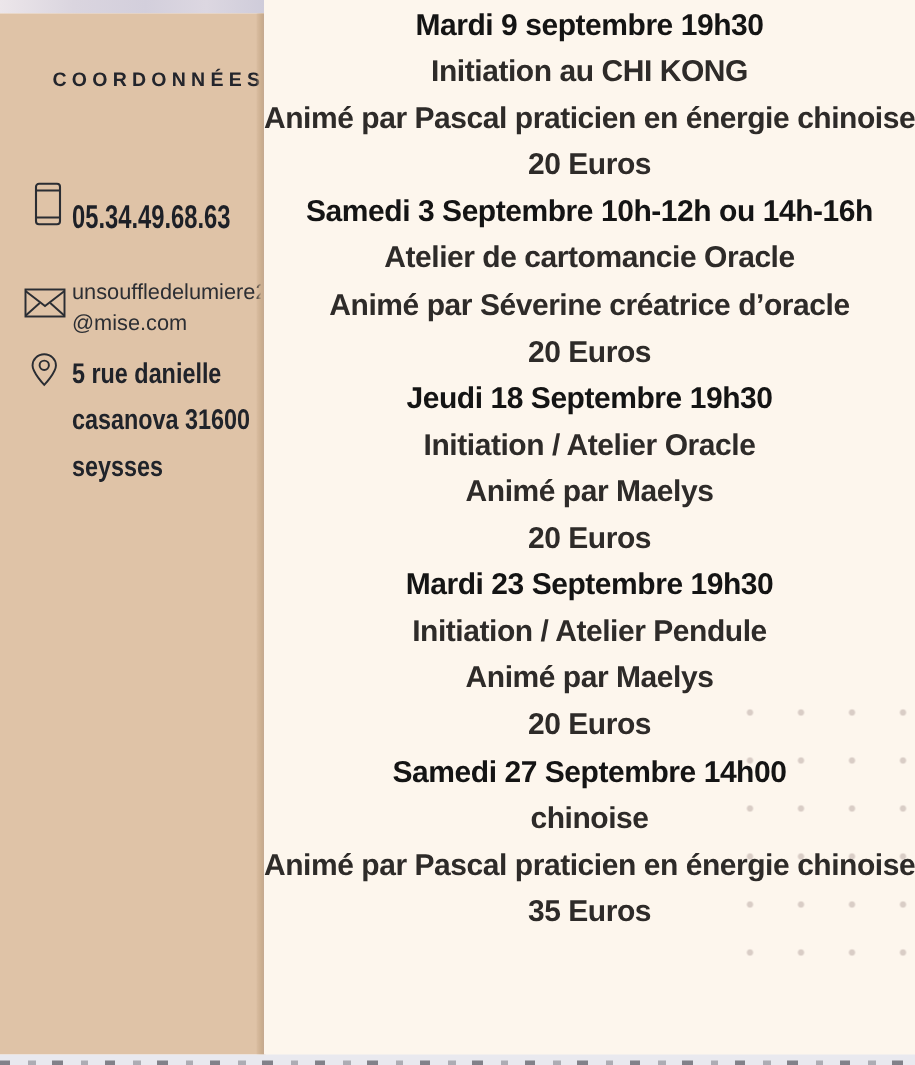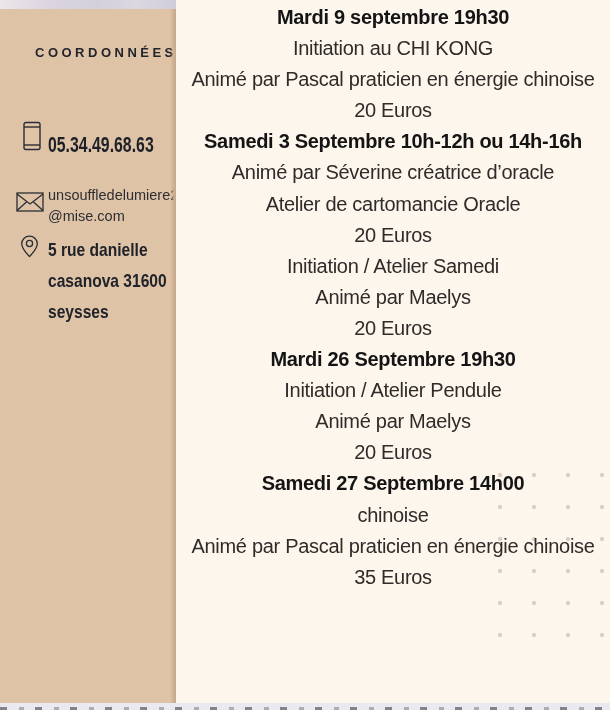--- a/index.html
+++ b/index.html
@@ -60,21 +60,21 @@
     position:absolute;left:308px;top:460px;width:126px;height:186px;
     background-image:radial-gradient(circle,#d9cdc6 1.8px,rgba(217,205,198,0) 2.4px);
     background-size:34px 32px;background-position:-1px -1px;
   }
   .events{
     position:relative;z-index:1;padding-top:2px;text-align:center;
   }
   .line{
     height:31.1px;line-height:31.1px;
     font-size:20px;letter-spacing:-0.3px;color:#2e2b29;
-    white-space:nowrap;overflow:visible;
+    white-space:nowrap;overflow:visible;font-weight:bold;
   }
   .line.title{font-weight:bold;color:#141414;}
 
   
   .bottom-strip{
     position:absolute;left:0;top:703px;width:610px;height:7px;
     background:#e9e9ef;
   }
   .bottom-strip::after{
     content:"";position:absolute;left:0;right:0;bottom:0;height:3px;
@@ -135,33 +135,34 @@
 
       <div class="event">
         <div class="line title">Mardi 9 septembre 19h30</div>
         <div class="line">Initiation au CHI KONG</div>
         <div class="line">Animé par Pascal praticien en énergie chinoise</div>
         <div class="line">20 Euros</div>
       </div>
 
       <div class="event">
         <div class="line title">Samedi 3 Septembre 10h-12h ou 14h-16h</div>
+        <div class="line">Atelier de cartomancie Oracle</div>
         <div class="line">Animé par Séverine créatrice d’oracle</div>
-        <div class="line">Atelier de cartomancie Oracle</div>
         <div class="line">20 Euros</div>
       </div>
 
       <div class="event">
-        <div class="line">Initiation / Atelier Samedi</div>
+        <div class="line title">Jeudi 18 Septembre 19h30</div>
+        <div class="line">Initiation / Atelier Oracle</div>
         <div class="line">Animé par Maelys</div>
         <div class="line">20 Euros</div>
       </div>
 
       <div class="event">
-        <div class="line title">Mardi 26 Septembre 19h30</div>
+        <div class="line title">Mardi 23 Septembre 19h30</div>
         <div class="line">Initiation / Atelier Pendule</div>
         <div class="line">Animé par Maelys</div>
         <div class="line">20 Euros</div>
       </div>
 
       <div class="event">
         <div class="line title">Samedi 27 Septembre 14h00</div>
         <div class="line">chinoise</div>
         <div class="line">Animé par Pascal praticien en énergie chinoise</div>
         <div class="line">35 Euros</div>

